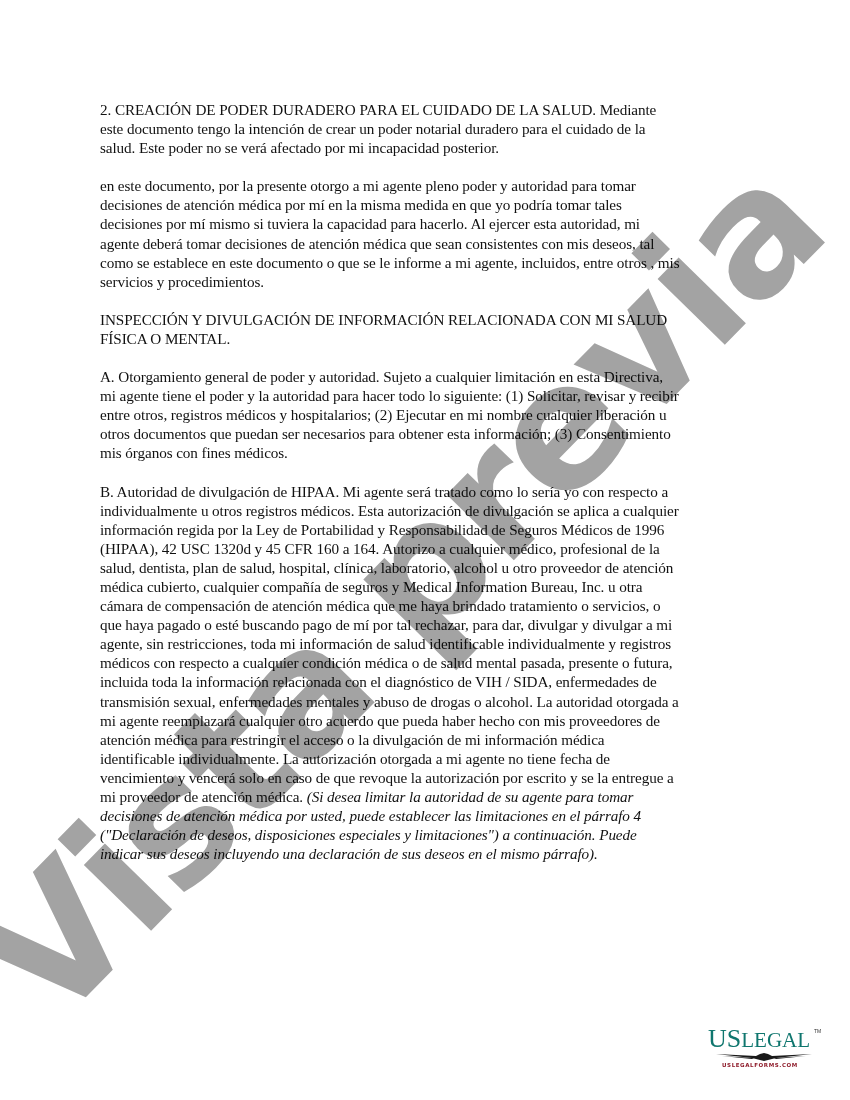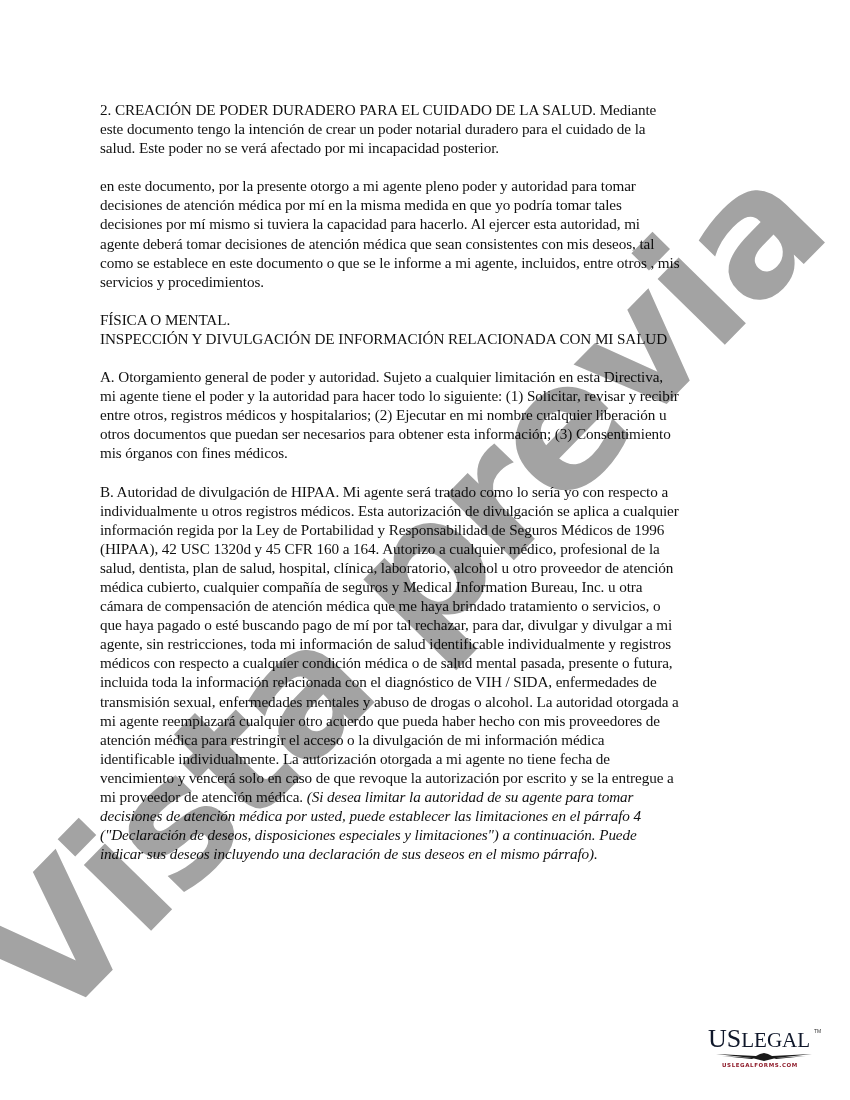--- a/index.html
+++ b/index.html
@@ -67,21 +67,21 @@
       width: 114px;
       height: 44px;
       z-index: 3;
     }
     .logo-word {
       position: absolute;
       left: 2px;
       top: 0px;
       font-family: "Liberation Serif", "DejaVu Serif", serif;
       font-size: 26px;
-      color: #0f172a;
+      color: #0f766e;
       letter-spacing: 0px;
       line-height: 26px;
       white-space: nowrap;
     }
     .logo-word .small-caps {
       font-size: 21px;
     }
     .logo-tm {
       position: absolute;
       left: 108px;
@@ -125,22 +125,22 @@
     <p class="para">
       <span class="line">en este documento, por la presente otorgo a mi agente pleno poder y autoridad para tomar</span>
       <span class="line">decisiones de atención médica por mí en la misma medida en que yo podría tomar tales</span>
       <span class="line">decisiones por mí mismo si tuviera la capacidad para hacerlo. Al ejercer esta autoridad, mi</span>
       <span class="line">agente deberá tomar decisiones de atención médica que sean consistentes con mis deseos, tal</span>
       <span class="line">como se establece en este documento o que se le informe a mi agente, incluidos, entre otros , mis</span>
       <span class="line">servicios y procedimientos.</span>
     </p>
 
     <p class="para">
+      <span class="line">INSPECCIÓN Y DIVULGACIÓN DE INFORMACIÓN RELACIONADA CON MI SALUD</span>
       <span class="line">FÍSICA O MENTAL.</span>
-      <span class="line">INSPECCIÓN Y DIVULGACIÓN DE INFORMACIÓN RELACIONADA CON MI SALUD</span>
     </p>
 
     <p class="para">
       <span class="line">A. Otorgamiento general de poder y autoridad. Sujeto a cualquier limitación en esta Directiva,</span>
       <span class="line">mi agente tiene el poder y la autoridad para hacer todo lo siguiente: (1) Solicitar, revisar y recibir</span>
       <span class="line">entre otros, registros médicos y hospitalarios; (2) Ejecutar en mi nombre cualquier liberación u</span>
       <span class="line">otros documentos que puedan ser necesarios para obtener esta información; (3) Consentimiento</span>
       <span class="line">mis órganos con fines médicos.</span>
     </p>
 

